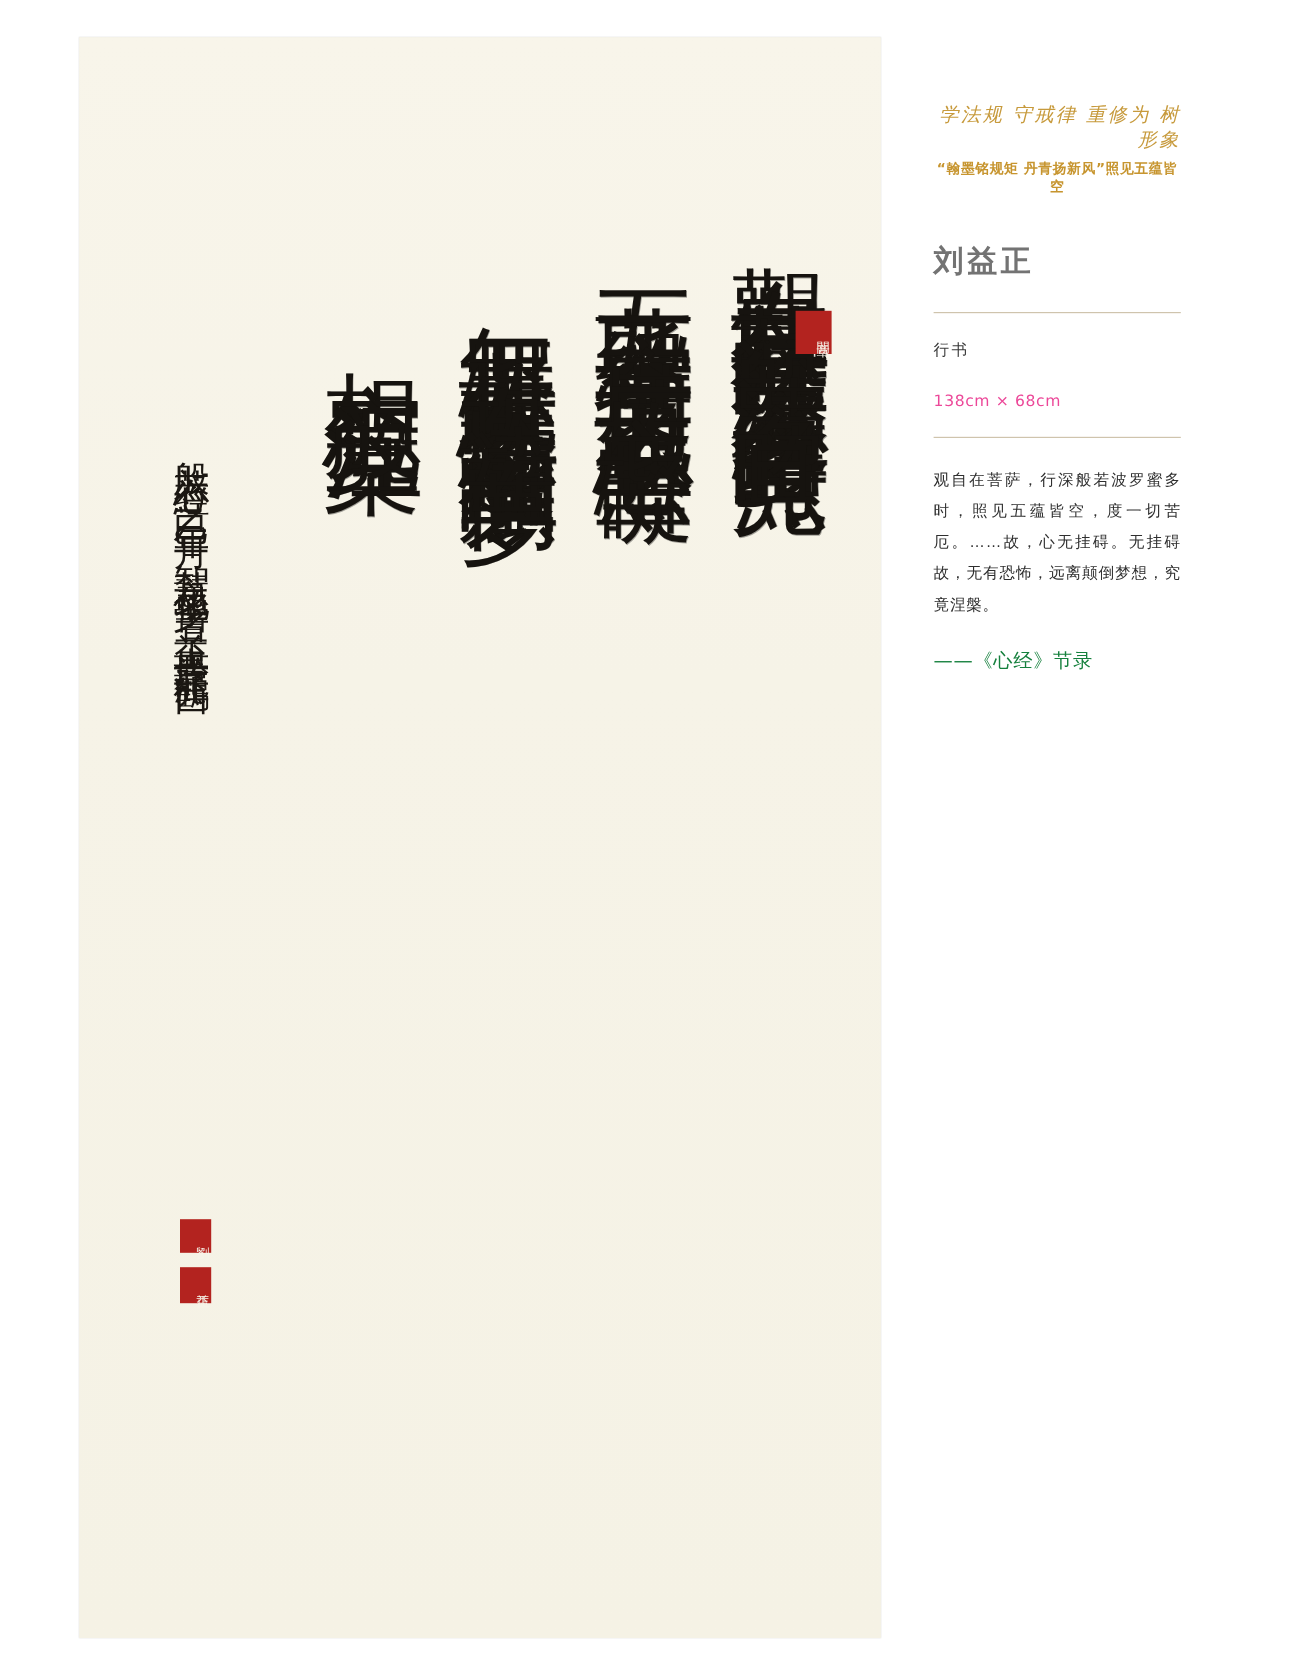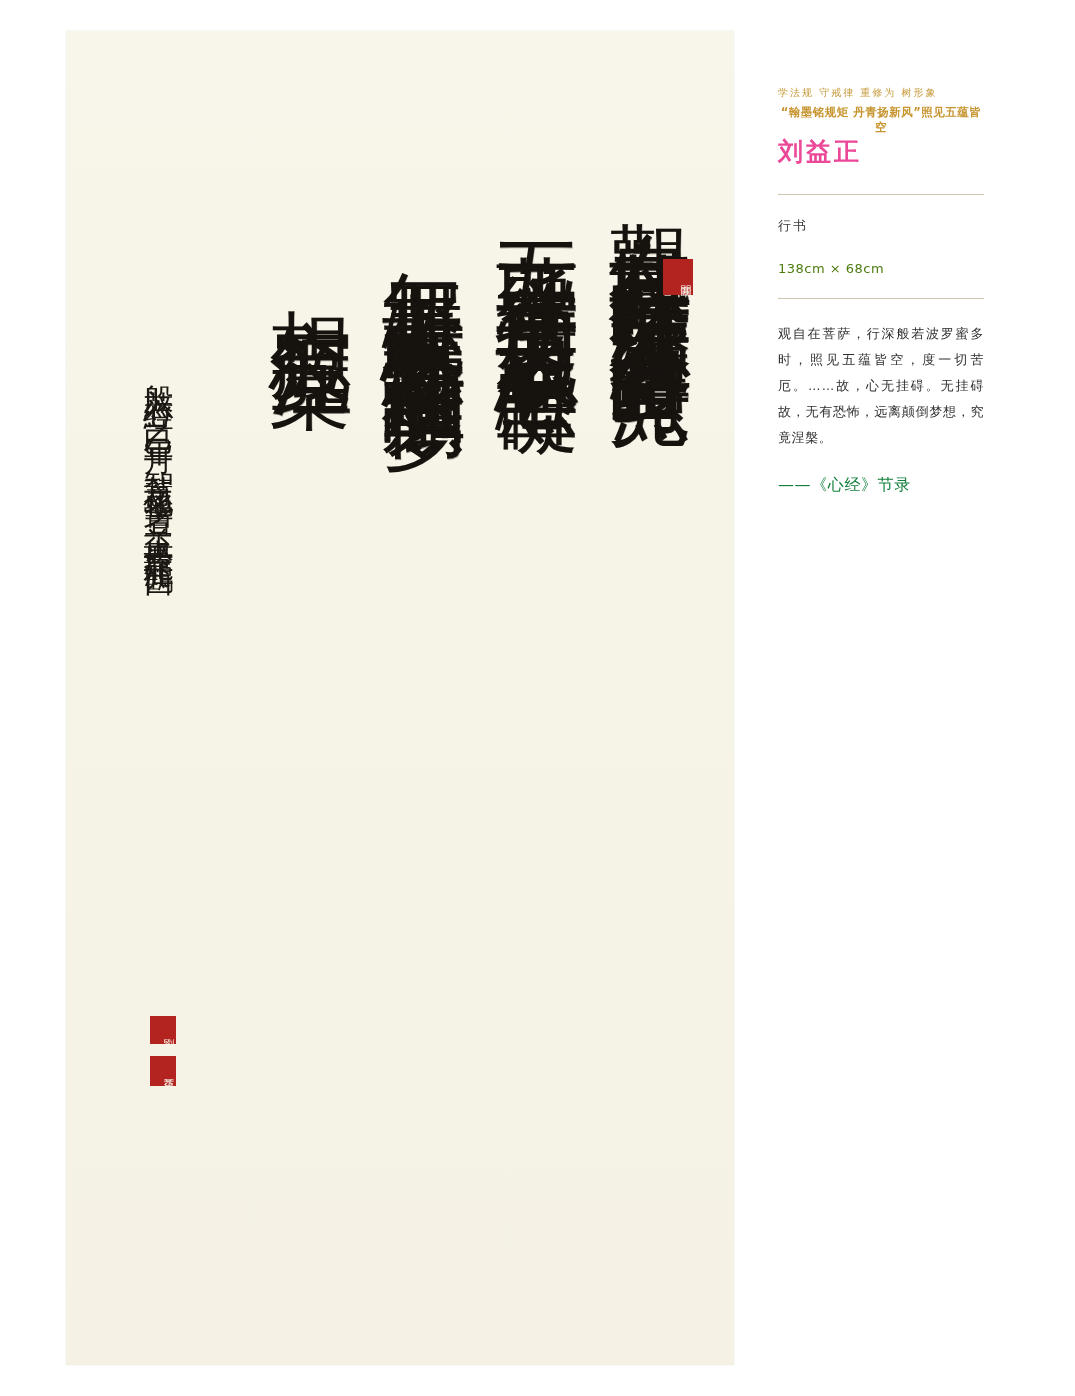--- a/index.html
+++ b/index.html
@@ -113,58 +113,60 @@
   }
 
   
   .caption {
     position: absolute;
     left: 778px;
     top: 86px;
     width: 206px;
   }
   .exh-line-1 {
-    font-size: 10px;
+    font-size: 16px;
     color: #c79a3c;
     letter-spacing: 2px;
-    text-align: left;
-    font-family: "DejaVu Sans", sans-serif;
+    text-align: right;
+    font-family: "DejaVu Sans", sans-serif;
+    font-style: italic;
   }
   .exh-line-2 {
     margin-top: 5px;
     font-size: 11.5px;
     color: #c7952f;
     letter-spacing: 0.5px;
     text-align: center;
     font-weight: bold;
     font-family: "DejaVu Sans", sans-serif;
   }
   .artist-name {
+    margin-top: 38px;
     font-size: 25px;
     font-weight: bold;
-    color: #ec4899;
+    color: #737373;
     letter-spacing: 3px;
     font-family: "DejaVu Sans", sans-serif;
   }
   .rule {
     margin-top: 26px;
     border-top: 1px solid #cfc4ad;
     width: 100%;
   }
   .meta-style {
     margin-top: 22px;
     font-size: 13px;
     color: #3a3a3a;
     letter-spacing: 2px;
     font-family: "DejaVu Sans", sans-serif;
   }
   .meta-size {
     margin-top: 26px;
     font-size: 13px;
-    color: #4d7c0f;
+    color: #ec4899;
     letter-spacing: 0.5px;
     font-family: "DejaVu Sans", sans-serif;
   }
   .rule2 {
     margin-top: 22px;
     border-top: 1px solid #cfc4ad;
     width: 100%;
   }
   .excerpt {
     margin-top: 22px;

